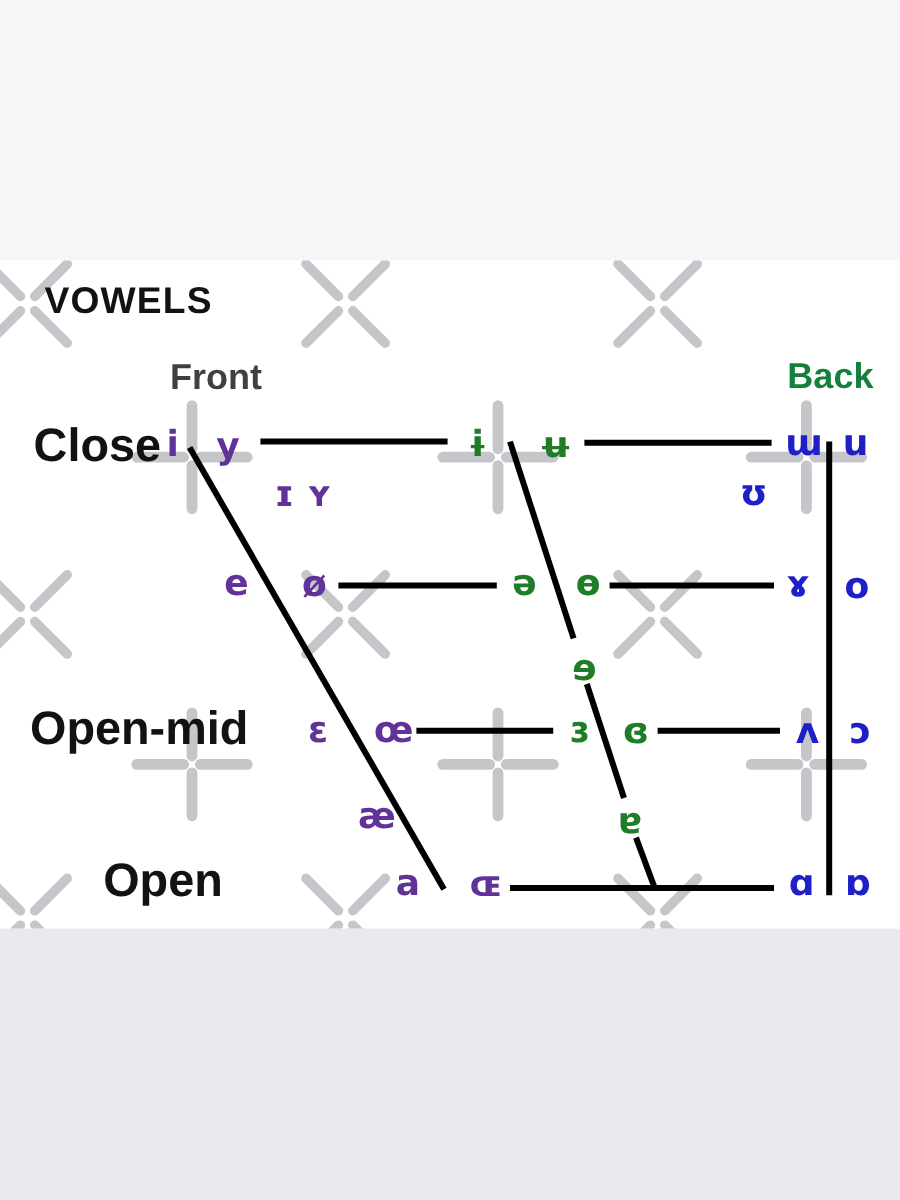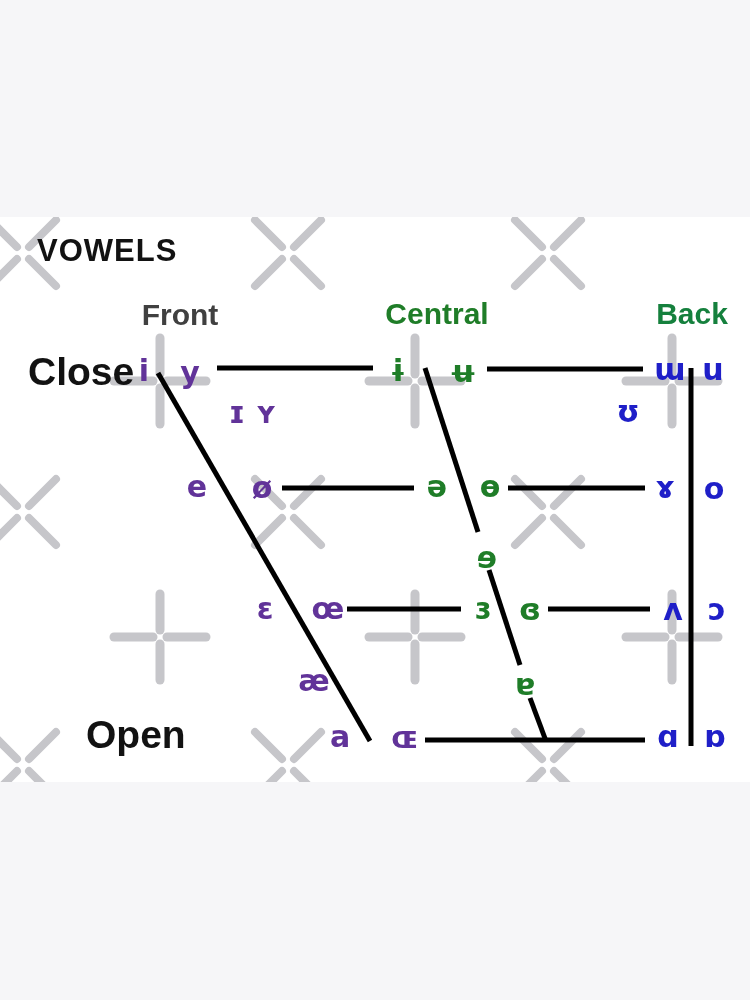--- a/index.html
+++ b/index.html
@@ -1,18 +1,18 @@
 <!DOCTYPE html>
 <html><head>
 <meta charset="utf-8">
 <style>
   html,body{margin:0;padding:0;background:#e9e9ee;}
   .stage{
     position:relative;
-    width:750px;height:1000px;
+    width:750px;height:774px;
     background:#f6f6f8;
     overflow:hidden;
     font-family:"Liberation Sans", sans-serif;
   }
   .chart-area{
     position:absolute;left:0;top:217px;width:750px;height:565px;
     background:#ffffff;
   }
   svg.layer{position:absolute;left:0;top:0;width:750px;height:565px;display:block;}
   .wm{stroke:#c6c6ca;fill:none;}
@@ -84,24 +84,24 @@
       <line class="chart-line" x1="158" y1="373" x2="370" y2="741"></line>
       <line class="chart-line" x1="425" y1="368" x2="478" y2="532"></line>
       <line class="chart-line" x1="489" y1="570" x2="520" y2="665"></line>
       <line class="chart-line" x1="530" y1="698" x2="546" y2="741"></line>
       <line class="chart-line" x1="691" y1="368" x2="691" y2="746"></line>
     </svg>
 
     <span class="txt title" style="left:37px;top:34px;">VOWELS</span>
 
     <span class="txt hdr hdr-front" style="left:180px;top:98px;">Front</span>
-    <span class="txt hdr hdr-central" style="left:437px;top:97px;">Central</span>
     <span class="txt hdr hdr-back" style="left:692px;top:97px;">Back</span>
 
     <span class="txt rowlab" style="left:28px;top:155px;">Close</span>
+    <span class="txt rowlab" style="left:25px;top:391px;">Open-mid</span>
     <span class="txt rowlab" style="left:43px;top:518px;margin-left:43px;">Open</span>
 
     <div id="vowel-layer">
         <span class="vowel" style="left: 144px; top: 154px; color: rgb(97, 51, 153);">i</span>
         <span class="vowel" style="left: 190px; top: 156px; color: rgb(97, 51, 153);">y</span>
         <span class="vowel" style="left: 237px; top: 196px; color: rgb(97, 51, 153);">ɪ</span>
         <span class="vowel" style="left: 266px; top: 196px; color: rgb(97, 51, 153);">ʏ</span>
         <span class="vowel" style="left: 197px; top: 270px; color: rgb(97, 51, 153);">e</span>
         <span class="vowel" style="left: 262px; top: 271px; color: rgb(97, 51, 153);">ø</span>
         <span class="vowel" style="left: 265px; top: 392px; color: rgb(97, 51, 153);">ɛ</span>

